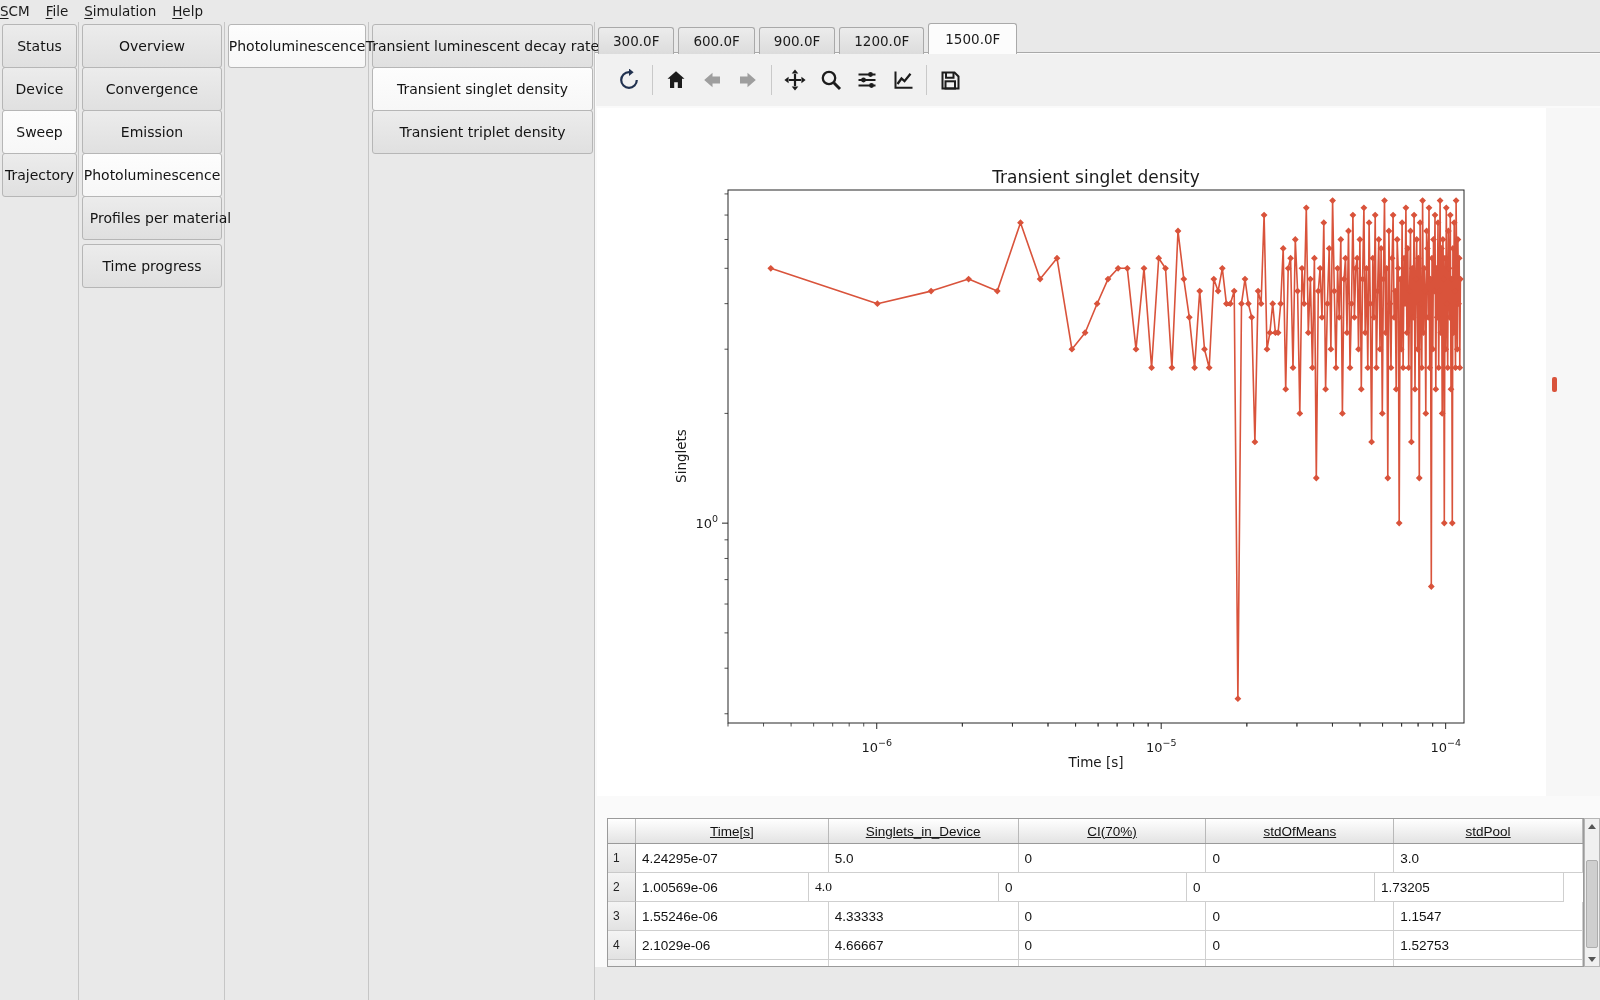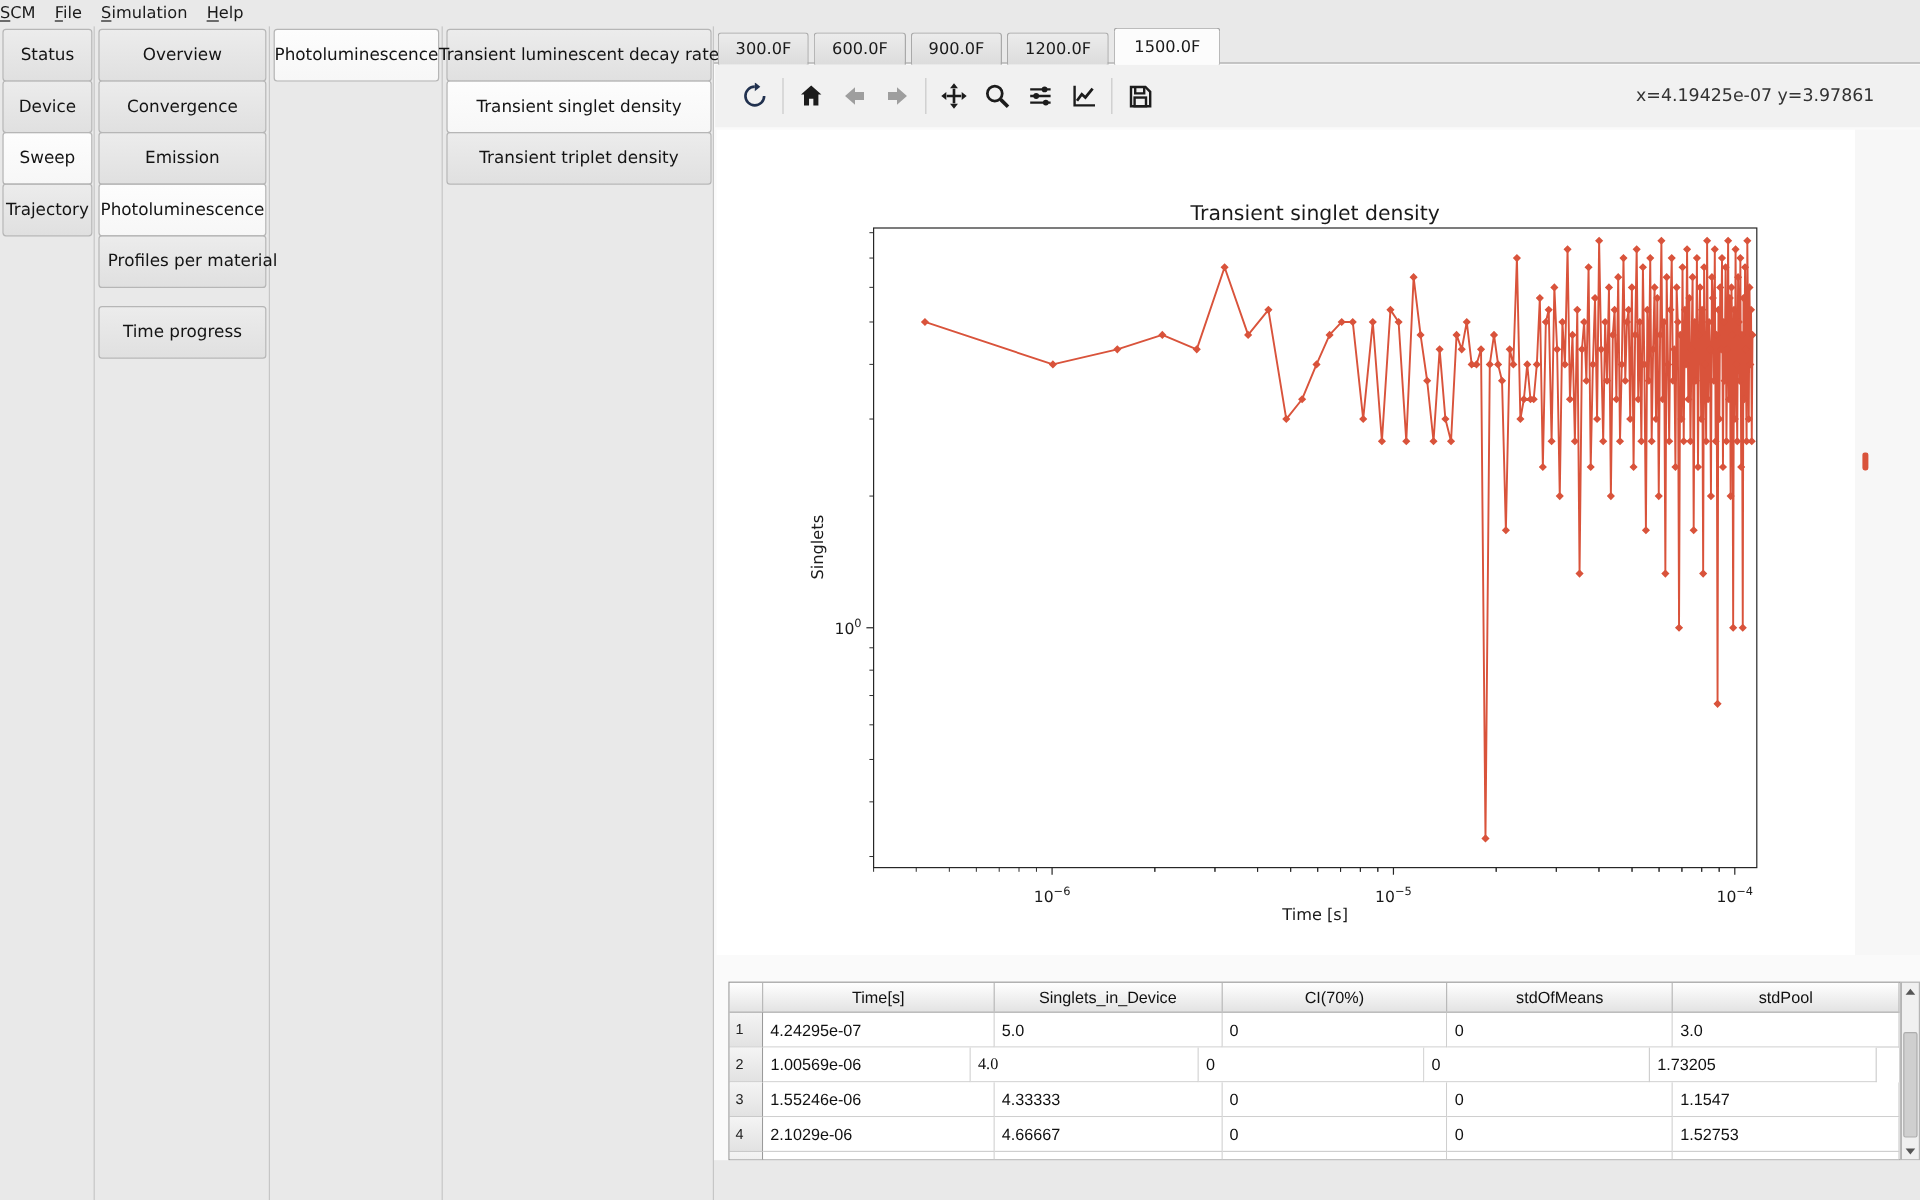--- a/index.html
+++ b/index.html
@@ -57,21 +57,21 @@
   
   #figure{position:absolute;left:597px;top:108px;}
   #plot-gutter{position:absolute;left:1546px;top:108px;width:54px;height:688px;background:#f7f7f7;}
   #gutter-mark{position:absolute;left:1552px;top:377px;width:5px;height:15px;background:#d9533b;border-radius:2px;}
   
   #table-wrap{
     position:absolute;left:607px;top:818px;width:977px;height:149px;
     background:#fff;border:1px solid #9a9a9a;box-sizing:border-box;overflow:hidden;
   }
   #thead{display:flex;height:25px;border-bottom:1px solid #9a9a9a;box-sizing:border-box;
-    background:linear-gradient(#ffffff,#e3e3e3);}
+    background:linear-gradient(#ffffff,#e3e3e3);text-decoration:underline;}
   .hcell{
     box-sizing:border-box;border-right:1px solid #b9b9b9;
     display:flex;align-items:center;justify-content:center;
     font-family:"Liberation Sans",sans-serif;font-size:13.5px;color:#111;
   }
   .trow{display:flex;height:29px;}
   .ncell{
     box-sizing:border-box;width:28px;background:linear-gradient(#f4f4f4,#e2e2e2);
     border-right:1px solid #9a9a9a;border-bottom:1px solid #c9c9c9;
     font-family:"Liberation Sans",sans-serif;font-size:12px;color:#222;
@@ -111,21 +111,21 @@
     <div class="navbtn" style="top: 67px;">Device</div>
     <div class="navbtn sel" style="top: 110px;">Sweep</div>
     <div class="navbtn" style="top: 153px;">Trajectory</div>
   </div>
 <div class="navcol" id="navcol2" style="left:82px;width:140px;">
     <div class="navbtn" style="top: 24px;">Overview</div>
     <div class="navbtn" style="top: 67px;">Convergence</div>
     <div class="navbtn" style="top: 110px;">Emission</div>
     <div class="navbtn sel" style="top: 153px;">Photoluminescence</div>
     <div class="navbtn" style="top: 196px; padding-left: 17px;">Profiles per material</div>
-    <div class="navbtn" style="top: 255px;">Time progress</div>
+    <div class="navbtn" style="top: 244px;">Time progress</div>
   </div>
 <div class="navcol" id="navcol3" style="left:228px;width:138px;">
     <div class="navbtn sel" style="top: 24px;">Photoluminescence</div>
   </div>
 <div class="navcol" id="navcol4" style="left:372px;width:221px;">
     <div class="navbtn" style="top: 24px;">Transient luminescent decay rate</div>
     <div class="navbtn sel" style="top: 67px;">Transient singlet density</div>
     <div class="navbtn" style="top: 110px;">Transient triplet density</div>
   </div>
 
@@ -195,21 +195,20 @@
     </svg>
   </span>
   <span class="tsep"></span>
   <span class="tbtn">
     <svg width="22" height="22" viewBox="0 0 22 22">
       <path d="M3.5 3.5 H15.5 L19.5 7.5 V19.5 H3.5 Z" fill="none" stroke="#1c1c1c" stroke-width="2"></path>
       <path d="M7 3.5 V8.8 H14.5 V3.5" fill="none" stroke="#1c1c1c" stroke-width="2"></path>
       <rect x="6.5" y="12.3" width="9.5" height="7.2" fill="none" stroke="#1c1c1c" stroke-width="2"></rect>
     </svg>
   </span>
-  <span id="readout">x=4.19425e-07  y=3.97861</span>
 </div>
 
 <svg id="figure" width="949" height="688" viewBox="597 108 949 688">
     <rect x="597" y="108" width="949" height="688" fill="#ffffff"></rect>
     <defs>
       <clipPath id="axclip">
         <rect x="724" y="186" width="744" height="541"></rect>
       </clipPath>
     </defs>
     <rect x="728" y="190" width="736" height="533" fill="none" stroke="#262626" stroke-width="1"></rect>

